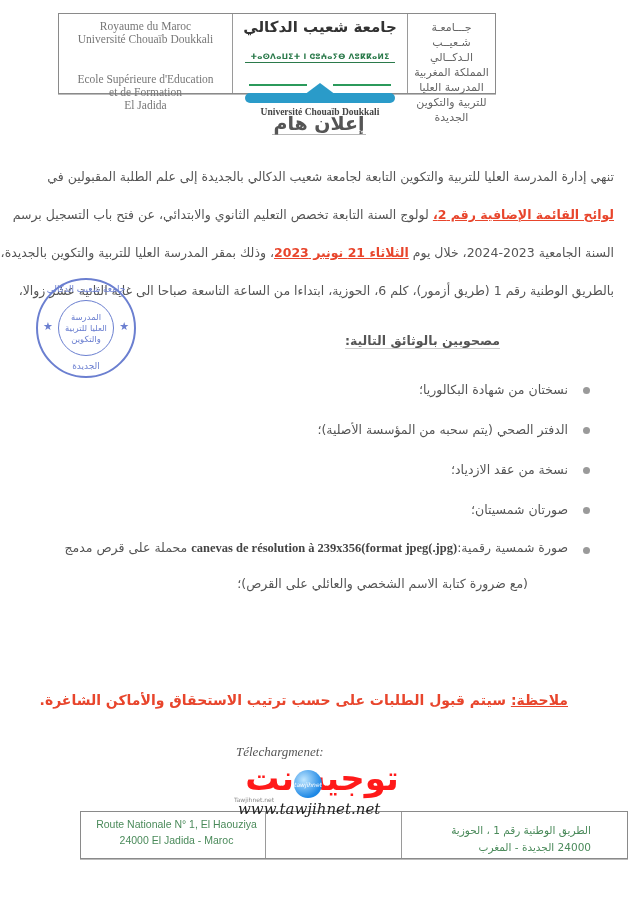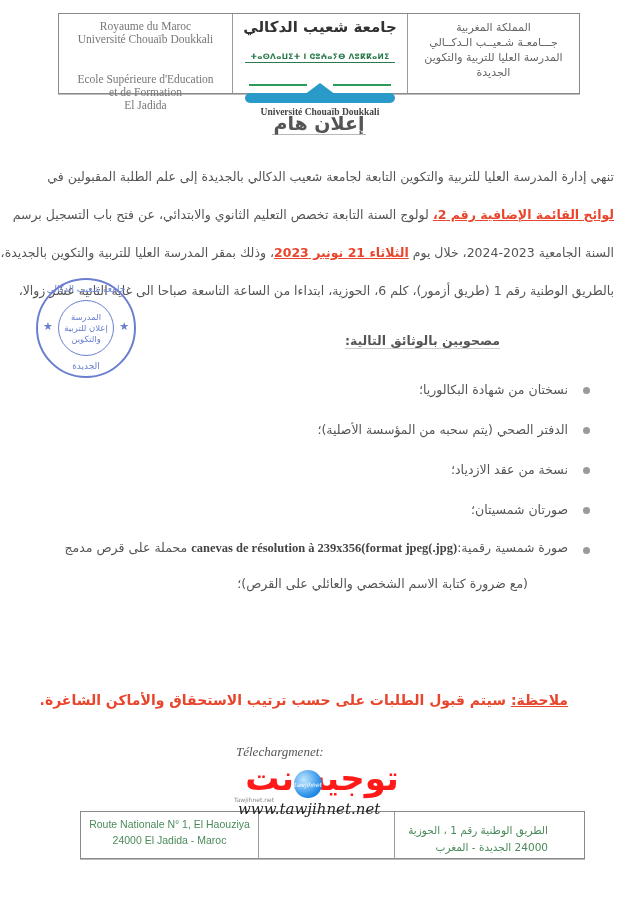--- a/index.html
+++ b/index.html
@@ -1,21 +1,21 @@
 <!DOCTYPE html>
 <html><head>
   <meta charset="utf-8">
   <style>
     * { box-sizing: border-box; margin: 0; padding: 0; }
     html, body { width: 638px; height: 899px; background: #ffffff; overflow: hidden; }
     body { position: relative; font-family: "DejaVu Sans", sans-serif; color: #444; }
 
     
     .header {
-      position: absolute; left: 58px; top: 13px; width: 522px; height: 81px;
+      position: absolute; left: 58px; top: 13px; width: 438px; height: 81px;
       border: 1px solid #8a8a8a; display: flex;
       box-shadow: 0 1px 0 #bbb;
     }
     .header .cell { border-right: 1px solid #9a9a9a; height: 100%; }
     .header .cell:last-child { border-right: none; }
     .h-left { width: 174px; padding: 6px 4px 0 4px; font-family: "Liberation Serif", serif; font-size: 11.5px; line-height: 13px; color: #777; text-align: center; }
     .h-left .l { display: block; }
     .h-left .l.al { text-align: center; margin-top: 27px; }
     .h-mid { width: 175px; padding: 4px 8px; text-align: center; }
     .h-right { flex: 1; padding: 6px 6px; text-align: center; direction: rtl; font-family: "DejaVu Sans", sans-serif; font-size: 11px; line-height: 15px; color: #666; }
@@ -65,21 +65,21 @@
 
     
     .wm-caption { position: absolute; left: 236px; top: 744px; font-family: Liberation Serif, serif; font-style: italic; font-size: 13px; color: #555; }
     .wm-logo { position: absolute; left: 232px; top: 760px; width: 180px; height: 44px; }
     .wm-ar { position: absolute; left: 0; top: -4px; width: 180px; text-align: center; direction: rtl; font-size: 34px; font-weight: bold; color: #ff1a1a; line-height: 44px; }
     .wm-globe { position: absolute; left: 62px; top: 10px; width: 28px; height: 28px; border-radius: 50%; background: radial-gradient(circle at 35% 35%, #bfe6ff, #1e88e5 70%); color: #fff; font-size: 6px; display: flex; align-items: center; justify-content: center; font-style: italic; }
     .wm-small { position: absolute; left: 2px; top: 36px; font-size: 6px; color: #888; }
     .wm-url { position: absolute; left: 238px; top: 800px; font-family: "DejaVu Serif", serif; font-style: italic; font-size: 15px; color: #222; z-index: 3; }
 
     
-    .footer { position: absolute; left: 80px; top: 811px; width: 505px; height: 48px; border: 1px solid #8a8a8a; display: flex; box-shadow: 0 1px 0 #bbb; }
+    .footer { position: absolute; left: 80px; top: 811px; width: 548px; height: 48px; border: 1px solid #8a8a8a; display: flex; box-shadow: 0 1px 0 #bbb; padding-left: 7px; }
     .footer .cell { border-right: 1px solid #9a9a9a; height: 100%; }
     .footer .cell:last-child { border-right: none; }
     .f-left { width: 178px; text-align: center; font-family: "Liberation Sans", sans-serif; font-size: 10.5px; color: #4a8a5a; line-height: 16px; padding-top: 4px; }
     .f-mid { width: 136px; }
     .f-right { flex: 1; direction: rtl; font-size: 10.5px; color: #4a8a5a; line-height: 17px; padding: 10px 36px 0 0; }
   </style>
 </head>
 <body>
 
 <div class="header">
@@ -95,22 +95,22 @@
     <div class="logo-tif">ⵜⴰⵙⴷⴰⵡⵉⵜ ⵏ ⵛⵓⵄⴰⵢⴱ ⴷⵓⴽⴽⴰⵍⵉ</div>
     <div class="logo-shape">
       <span class="ln a"></span>
         <span class="ln b"></span>
       <span class="tri"></span>
         <span class="bar"></span>
     </div>
     <div class="logo-fr">Université Chouaïb Doukkali</div>
   </div>
   <div class="cell h-right">
+    <div>جـــامعـة شـعيــب الـدكــالي</div>
     <div>المملكة المغربية</div>
-    <div>جـــامعـة شـعيــب الـدكــالي</div>
     <div>المدرسة العليا للتربية والتكوين</div>
     <div>الجديدة</div>
   </div>
 </div>
 
 <div class="title">
   <span>إعلان هام</span>
 </div>
 
 <div class="para" style="top:158px;">
@@ -119,21 +119,21 @@
   <span class="line"><span>السنة الجامعية 2023-2024، خلال يوم </span><span class="red u">الثلاثاء 21 نونبر 2023</span><span>، وذلك بمقر المدرسة العليا للتربية والتكوين بالجديدة،</span></span>
   <span class="line">بالطريق الوطنية رقم 1 (طريق أزمور)، كلم 6، الحوزية، ابتداءا من الساعة التاسعة صباحا الى غاية الثانية عشر زوالا،</span>
 </div>
 
 <div class="stamp">
   <div class="top-txt">جامعة شعيب الدكالي</div>
   <span class="star l">★</span>
   <span class="star r">★</span>
   <div class="inner">
     <span>المدرسة</span>
-    <span>إعلان للتربية</span>
+    <span>العليا للتربية</span>
     <span>والتكوين</span>
   </div>
   <div class="bot-txt">الجديدة</div>
 </div>
 
 <div class="docs-label">
   <span>مصحوبين بالوثائق التالية:</span>
 </div>
 
 <ul class="doc-list">

